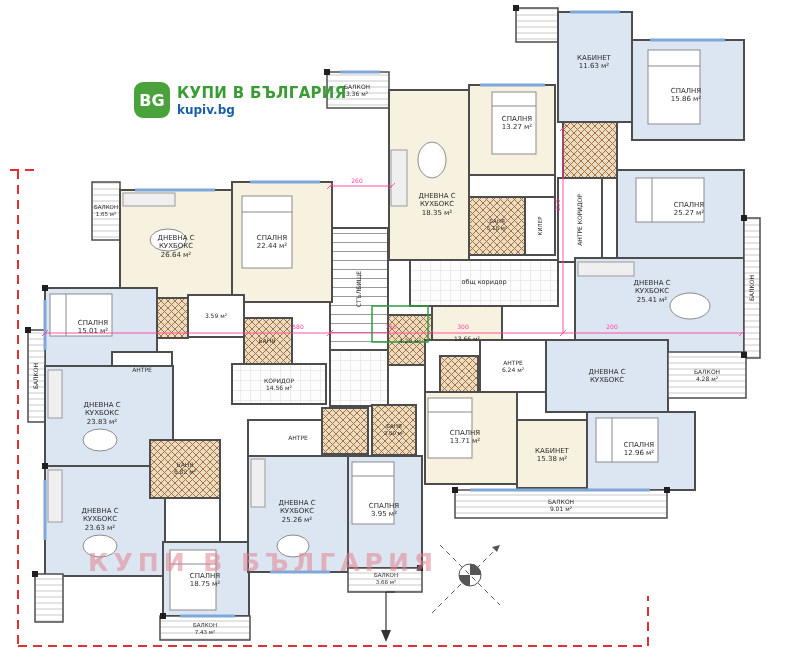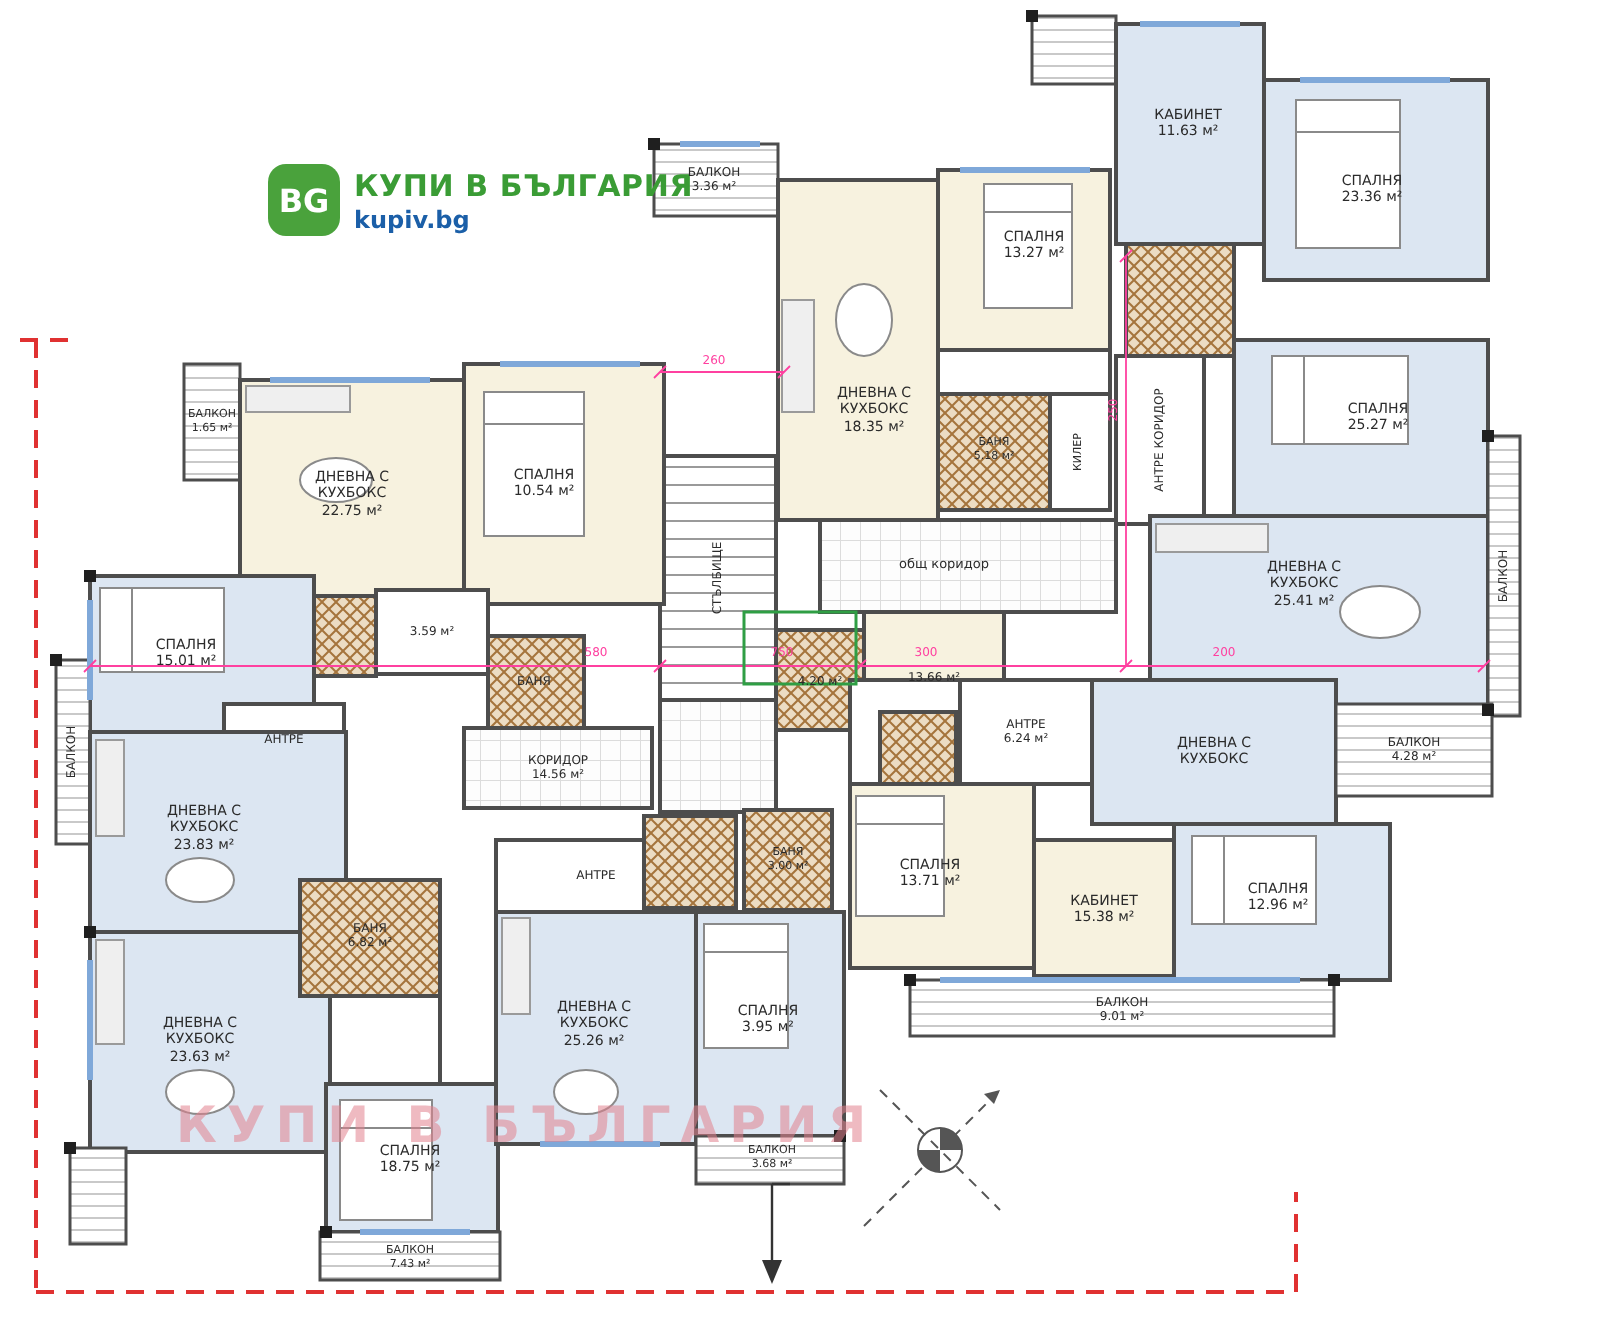--- a/index.html
+++ b/index.html
@@ -241,21 +241,21 @@
       <div class="room-label" style="left: 517px; top: 123px;">
         <div>СПАЛНЯ</div>
         <div>13.27 м²</div>
       </div>
       <div class="room-label" style="left: 594px; top: 62px;">
         <div>КАБИНЕТ</div>
         <div>11.63 м²</div>
       </div>
       <div class="room-label" style="left: 686px; top: 95px;">
         <div>СПАЛНЯ</div>
-        <div>23.36 м²</div>
+        <div>15.86 м²</div>
       </div>
       <div class="room-label" style="left: 437px; top: 205px;">
         <div>ДНЕВНА С</div>
         <div>КУХБОКС</div>
         <div>18.35 м²</div>
       </div>
       <div class="room-label" style="left: 497px; top: 225px; font-size: 5.5px;">
         <div>БАНЯ</div>
         <div>5.18 м²</div>
       </div>
@@ -270,44 +270,44 @@
         <div>25.27 м²</div>
       </div>
       <div class="room-label" style="left: 652px; top: 292px;">
         <div>ДНЕВНА С</div>
         <div>КУХБОКС</div>
         <div>25.41 м²</div>
       </div>
       <div class="room-label vertical" style="left: 752px; top: 288px; font-size: 6px;">
         <div>БАЛКОН</div>
       </div>
-      <div class="room-label" style="left: 472px; top: 283px; font-size: 6.5px;">
+      <div class="room-label" style="left: 484px; top: 283px; font-size: 6.5px;">
         <div>общ коридор</div>
       </div>
       <div class="room-label vertical" style="left: 359px; top: 289px; font-size: 6px;">
         <div>СТЪЛБИЩЕ</div>
       </div>
       <div class="room-label" style="left: 410px; top: 341px; font-size: 6px;">
         <div>4.20 м²</div>
       </div>
       <div class="room-label" style="left: 467px; top: 339px; font-size: 6px;">
         <div>13.66 м²</div>
       </div>
       <div class="room-label" style="left: 106px; top: 211px; font-size: 5.5px;">
         <div>БАЛКОН</div>
         <div>1.65 м²</div>
       </div>
       <div class="room-label" style="left: 176px; top: 247px;">
         <div>ДНЕВНА С</div>
         <div>КУХБОКС</div>
-        <div>22.75 м²</div>
+        <div>26.64 м²</div>
       </div>
       <div class="room-label" style="left: 272px; top: 242px;">
         <div>СПАЛНЯ</div>
-        <div>10.54 м²</div>
+        <div>22.44 м²</div>
       </div>
       <div class="room-label" style="left: 216px; top: 316px; font-size: 6px;">
         <div>3.59 м²</div>
       </div>
       <div class="room-label" style="left: 267px; top: 341px; font-size: 6px;">
         <div>БАНЯ</div>
       </div>
       <div class="room-label" style="left: 279px; top: 384px; font-size: 6px;">
         <div>КОРИДОР</div>
         <div>14.56 м²</div>

